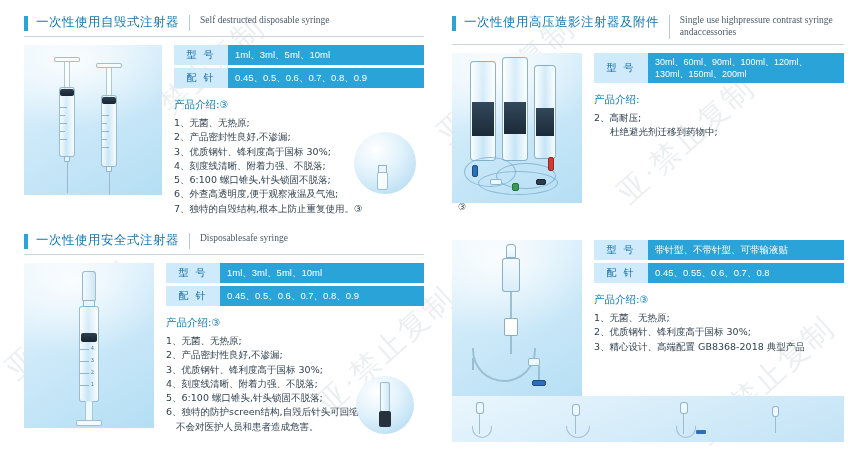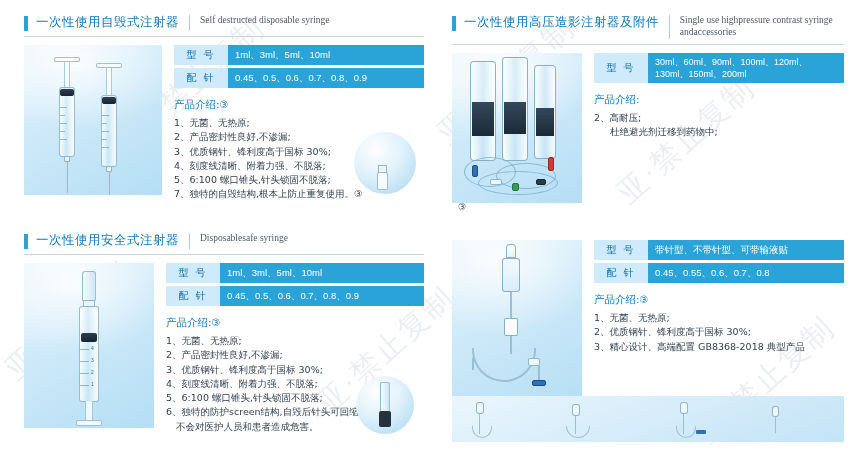--- a/index.html
+++ b/index.html
@@ -360,20 +360,21 @@
         </div>
         <div class="intro-head">
           <span>产品介绍:</span><span class="circnum">③</span>
         </div>
         <ol class="feat">
           <li>1、无菌、无热原;</li>
           <li>2、产品密封性良好,不渗漏;</li>
           <li>3、优质钢针、锋利度高于国标 30%;</li>
           <li>4、刻度线清晰、附着力强、不脱落;</li>
           <li>5、6:100 螺口锥头,针头锁固不脱落;</li>
+          <li>6、外查高透明度,便于观察液温及气泡;</li>
           <li>7、独特的自毁结构,根本上防止重复使用。③</li>
         </ol>
       </div>
     </div>
 
     <div class="inset i1">
       <div class="cap" style="position:absolute; left:22px; top:8px; width:13px; height:26px;"></div>
       <div class="hub" style="position:absolute; left:24px; top:33px; width:9px; height:8px; background:#eaf4fb; border:1px solid rgba(120,165,195,.8);"></div>
       <div class="barrel" style="position:absolute; left:23px; top:40px; width:11px; height:18px; background:rgba(255,255,255,.8); border:1px solid rgba(120,165,195,.7); border-radius:2px;"></div>
     </div>

